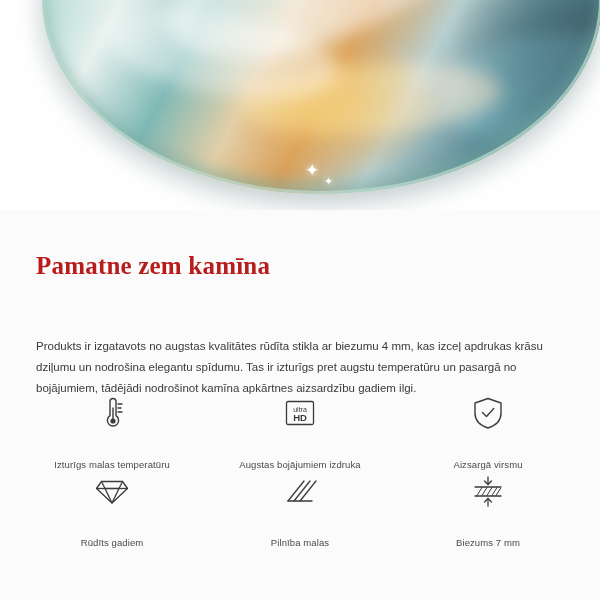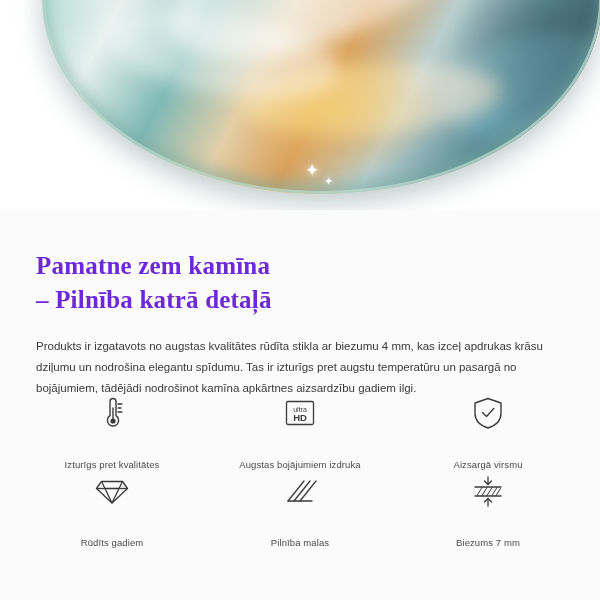--- a/index.html
+++ b/index.html
@@ -87,21 +87,21 @@
 
   
   .headline {
     position: absolute;
     left: 36px;
     top: 232px;
     width: 540px;
     font-family: "Liberation Serif", serif;
     font-size: 25px;
     line-height: 1.35;
-    color: #6d28d9;
+    color: #b91c1c;
     letter-spacing: 0.2px;
   }
   .headline .line2 { display: block; }
 
   .body-copy {
     position: absolute;
     left: 36px;
     top: 324px;
     width: 538px;
     font-size: 11.5px;
@@ -154,39 +154,38 @@
       <div class="swirl sw4"></div>
       <div class="swirl sw5"></div>
       <div class="edge"></div>
     </div>
     <div class="sparkle sp1">✦</div>
     <div class="sparkle sp2">✦</div>
   </div>
 
   <h1 class="headline">
     <span>Pamatne zem kamīna</span>
-    <span class="line2">– Pilnība katrā detaļā</span>
   </h1>
 
   <p class="body-copy">Produkts ir izgatavots no augstas kvalitātes rūdīta stikla ar biezumu 4 mm, kas izceļ apdrukas krāsu dziļumu un nodrošina elegantu spīdumu. Tas ir izturīgs pret augstu temperatūru un pasargā no bojājumiem, tādējādi nodrošinot kamīna apkārtnes aizsardzību gadiem ilgi.</p>
 
   <div class="features">
 
     <div class="feature">
       <div class="icon-box">
         <svg width="30" height="36" viewBox="0 0 30 36" fill="none" stroke="#3b3b3b" stroke-width="1.4" stroke-linecap="round">
           <path d="M13 6.5a3 3 0 0 1 6 0v14.2a5.6 5.6 0 1 1-6 0z"></path>
           <circle cx="16" cy="26" r="2.6" fill="#3b3b3b" stroke="none"></circle>
           <line x1="16" y1="13" x2="16" y2="24"></line>
           <line x1="21" y1="9" x2="25" y2="9"></line>
           <line x1="21" y1="13" x2="24" y2="13"></line>
           <line x1="21" y1="17" x2="25" y2="17"></line>
         </svg>
       </div>
-      <div class="caption">Izturīgs pret kvalitātes</div>
+      <div class="caption">Izturīgs malas temperatūru</div>
     </div>
 
     <div class="feature">
       <div class="icon-box">
         <svg width="34" height="34" viewBox="0 0 34 34" fill="none" stroke="#3b3b3b" stroke-width="1.3">
           <rect x="3.5" y="5.5" width="27" height="23" rx="1.5"></rect>
           <text x="17" y="15.5" font-family="Liberation Sans, sans-serif" font-size="7" fill="#3b3b3b" stroke="none" text-anchor="middle">ultra</text>
           <text x="17" y="25" font-family="Liberation Sans, sans-serif" font-size="9.5" font-weight="bold" fill="#3b3b3b" stroke="none" text-anchor="middle">HD</text>
         </svg>
       </div>

